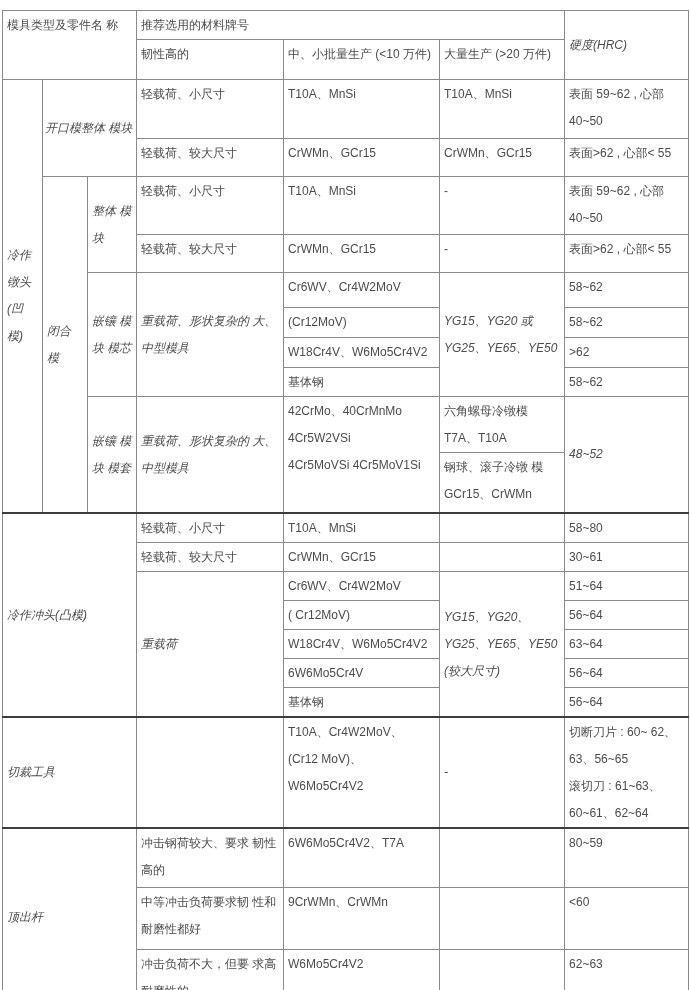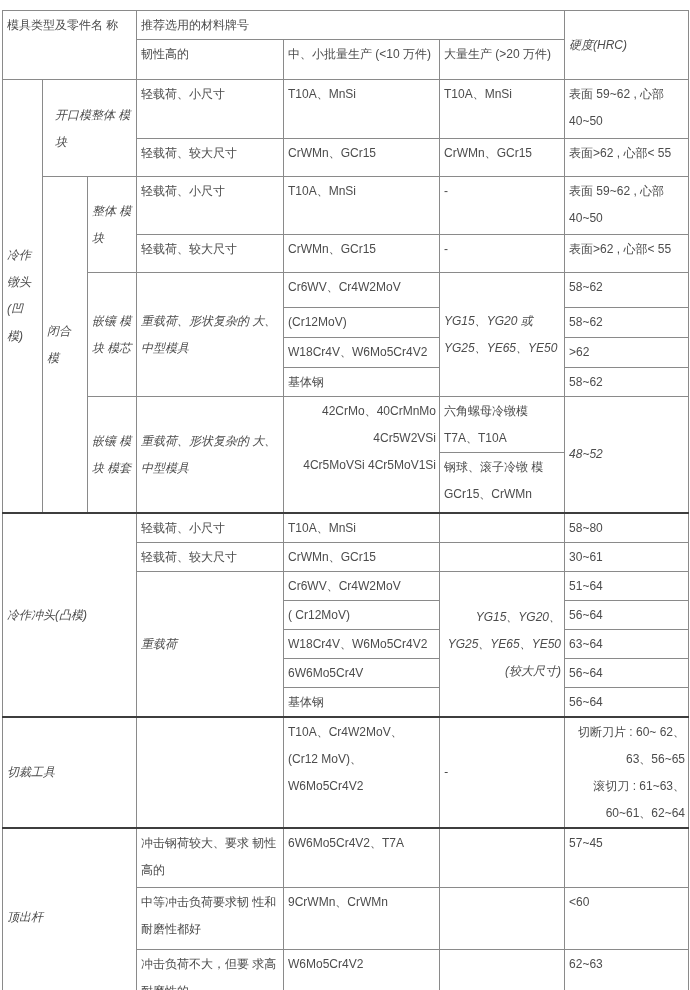--- a/index.html
+++ b/index.html
@@ -25,21 +25,21 @@
     font-size: 12px;
     color: #4c4c4c;
     vertical-align: top;
     padding: 1px 3px 0 4px;
     line-height: 27px;
     overflow: hidden;
     word-break: break-word;
   }
   table.mold-table td.mid { vertical-align: middle; font-style: italic; }
   table.mold-table tr.thick-top td { border-top: 2px solid #3d3d3d; }
-  td .cell-line { display: block; text-align: right; }
+  td .cell-line { display: block; }
 </style>
 </head>
 <body>
 
 <table class="mold-table">
   <colgroup>
     <col style="width:40px">
       <col style="width:45px">
       <col style="width:49px">
     <col style="width:147px">
@@ -55,21 +55,21 @@
     <td rowspan="2" class="mid">硬度(HRC)</td>
   </tr>
   <tr style="height:40px">
     <td>韧性高的</td>
     <td>中、小批量生产 (&lt;10 万件)</td>
     <td>大量生产 (&gt;20 万件)</td>
   </tr>
 
   <tr style="height:59px">
     <td rowspan="10" class="mid">冷作 镦头 (凹 模)</td>
-    <td rowspan="2" colspan="2" class="mid" style="padding:1px 1px 0 12px">开口模整体 模块</td>
+    <td rowspan="2" colspan="2" class="mid" style="padding:1px 1px 0 2px">开口模整体 模块</td>
     <td>轻载荷、小尺寸</td>
     <td>T10A、MnSi</td>
     <td>T10A、MnSi</td>
     <td>表面 59~62 , 心部 40~50</td>
   </tr>
   <tr style="height:38px">
     <td>轻载荷、较大尺寸</td>
     <td>CrWMn、GCr15</td>
     <td>CrWMn、GCr15</td>
     <td>表面&gt;62 , 心部&lt; 55</td>
@@ -172,21 +172,21 @@
       <span class="cell-line">切断刀片 : 60~ 62、63、56~65</span>
       <span class="cell-line">滚切刀 : 61~63、 60~61、62~64</span>
     </td>
   </tr>
 
   <tr style="height:60px" class="thick-top">
     <td colspan="3" rowspan="3" class="mid">顶出杆</td>
     <td>冲击钢荷较大、要求 韧性高的</td>
     <td>6W6Mo5Cr4V2、T7A</td>
     <td></td>
-    <td>57~45</td>
+    <td>80~59</td>
   </tr>
   <tr style="height:62px">
     <td>中等冲击负荷要求韧 性和耐磨性都好</td>
     <td>9CrWMn、CrWMn</td>
     <td></td>
     <td>&lt;60</td>
   </tr>
   <tr style="height:50px">
     <td>冲击负荷不大，但要 求高耐磨性的</td>
     <td>W6Mo5Cr4V2</td>

